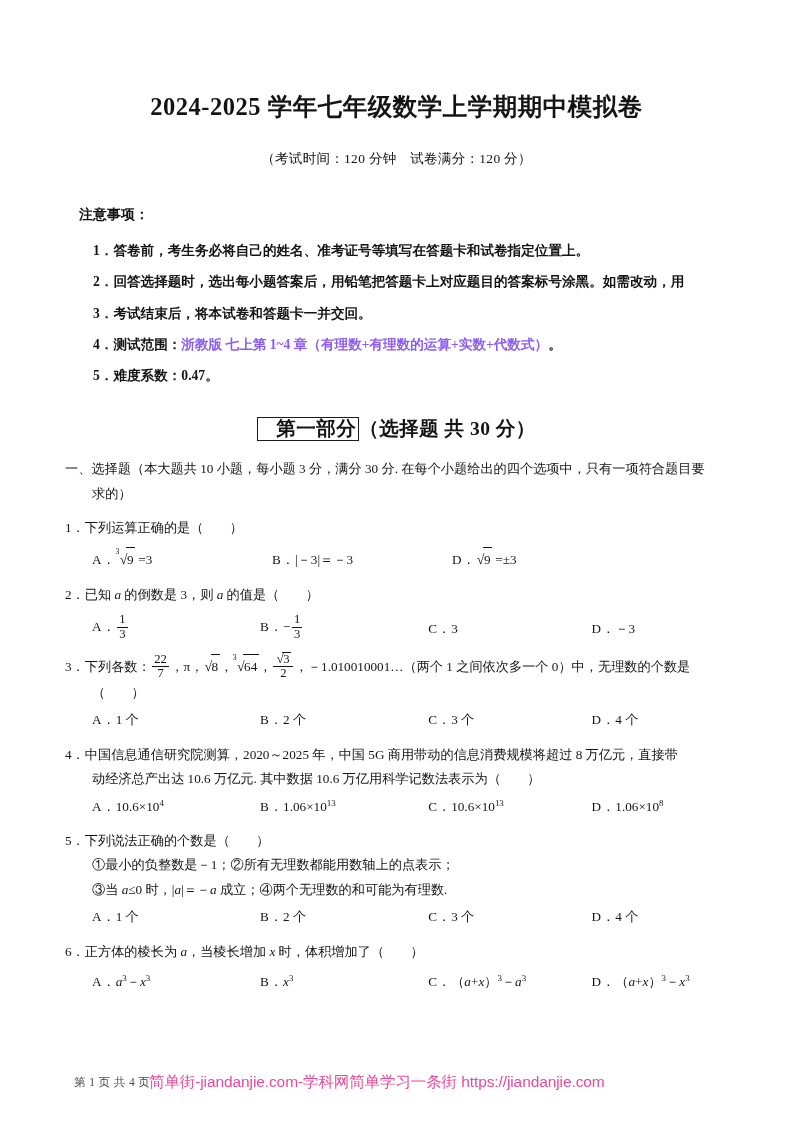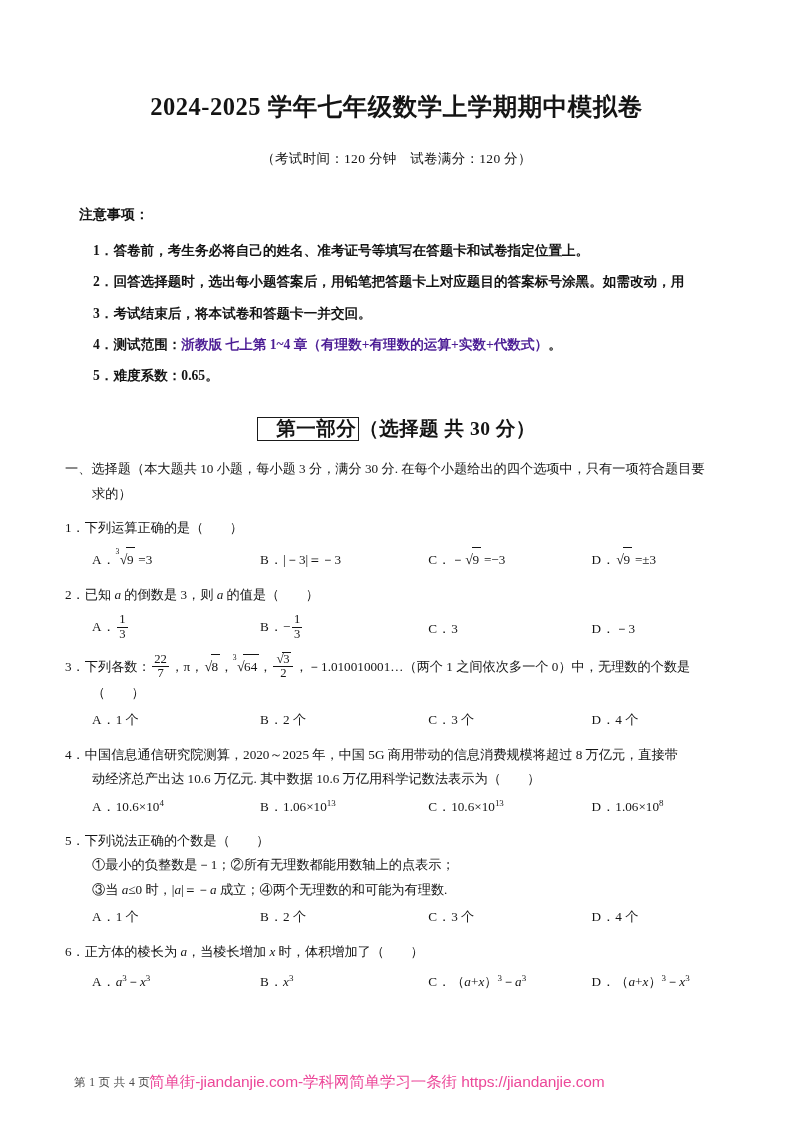--- a/index.html
+++ b/index.html
@@ -61,21 +61,21 @@
     padding-left: 41px;
     text-indent: 0;
     margin-top: 5px;
     font-weight: bold;
   }
   .notice-item .cont {
     display: block;
     padding-left: 0;
   }
   .red {
-    color: #4c1d95;
+    color: #8b5cf6;
   }
 
   
   .part-title {
     text-align: center;
     font-size: 19.5px;
     font-weight: bold;
     margin: 0;
     padding-top: 26px;
     letter-spacing: 0.5px;
@@ -217,21 +217,21 @@
     <li class="notice-item">
       <span>2．</span><span>回答选择题时，选出每小题答案后，用铅笔把答题卡上对应题目的答案标号涂黑。如需改动，用</span>
     </li>
     <li class="notice-item">
       <span>3．</span><span>考试结束后，将本试卷和答题卡一并交回。</span>
     </li>
     <li class="notice-item">
       <span>4．</span><span>测试范围：</span><span class="red">浙教版 七上第 1~4 章（有理数+有理数的运算+实数+代数式）</span><span>。</span>
     </li>
     <li class="notice-item">
-      <span>5．</span><span>难度系数：0.65。</span>
+      <span>5．</span><span>难度系数：0.47。</span>
     </li>
   </ul>
 
   <h2 class="part-title">
     <span class="boxed">第一部分</span><span>（选择题 共 30 分）</span>
   </h2>
 
   <p class="section-intro">
     <span>一、选择题（本大题共 10 小题，每小题 3 分，满分 30 分. 在每个小题给出的四个选项中，只有一项符合题目要</span>
     <span class="wrap2">求的）</span>
@@ -240,23 +240,20 @@
   <div class="q">
     <div class="q-stem">
       <span>1．</span><span>下列运算正确的是（　　）</span>
     </div>
     <div class="options">
       <div class="opt w-a">
         <span class="opt-label">A．</span><span class="sqrt has-idx"><span class="idx">3</span><span class="rad">√</span><span class="rand">9</span></span> <span>=3</span>
       </div>
       <div class="opt w-b">
         <span class="opt-label">B．</span><span>|－3|＝－3</span>
-      </div>
-      <div class="opt w-c">
-        <span class="opt-label">C．</span><span>－</span><span class="sqrt"><span class="rad">√</span><span class="rand">9</span></span> <span>=−3</span>
       </div>
       <div class="opt w-d">
         <span class="opt-label">D．</span><span class="sqrt"><span class="rad">√</span><span class="rand">9</span></span> <span>=±3</span>
       </div>
     </div>
   </div>
 
   <div class="q">
     <div class="q-stem">
       <span>2．</span><span>已知 </span><span class="it">a</span><span> 的倒数是 3，则 </span><span class="it">a</span><span> 的值是（　　）</span>

